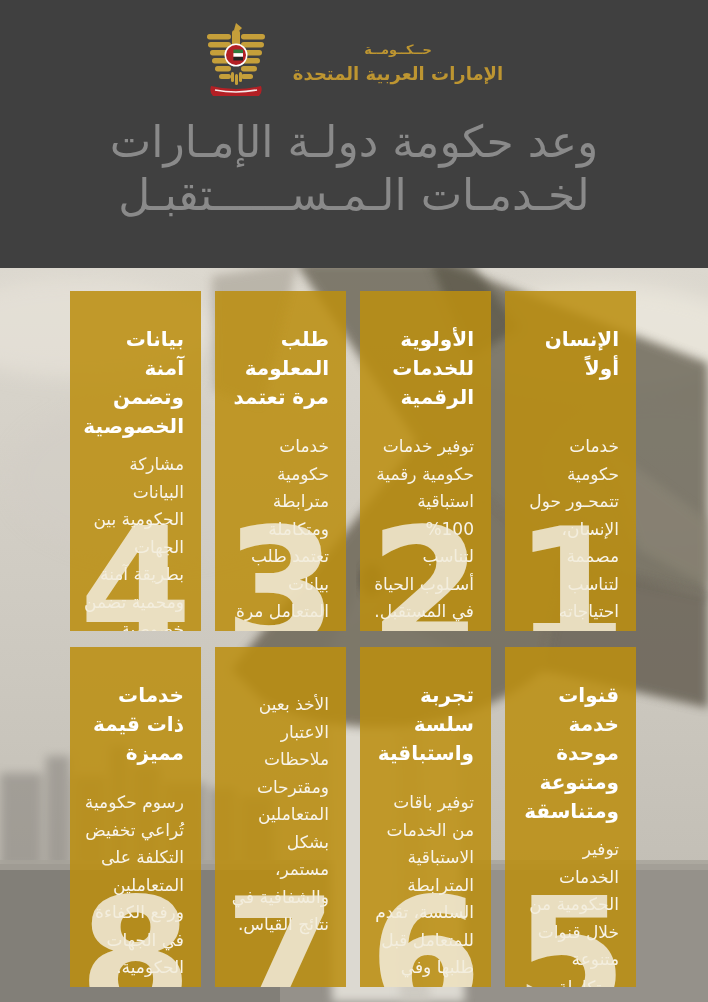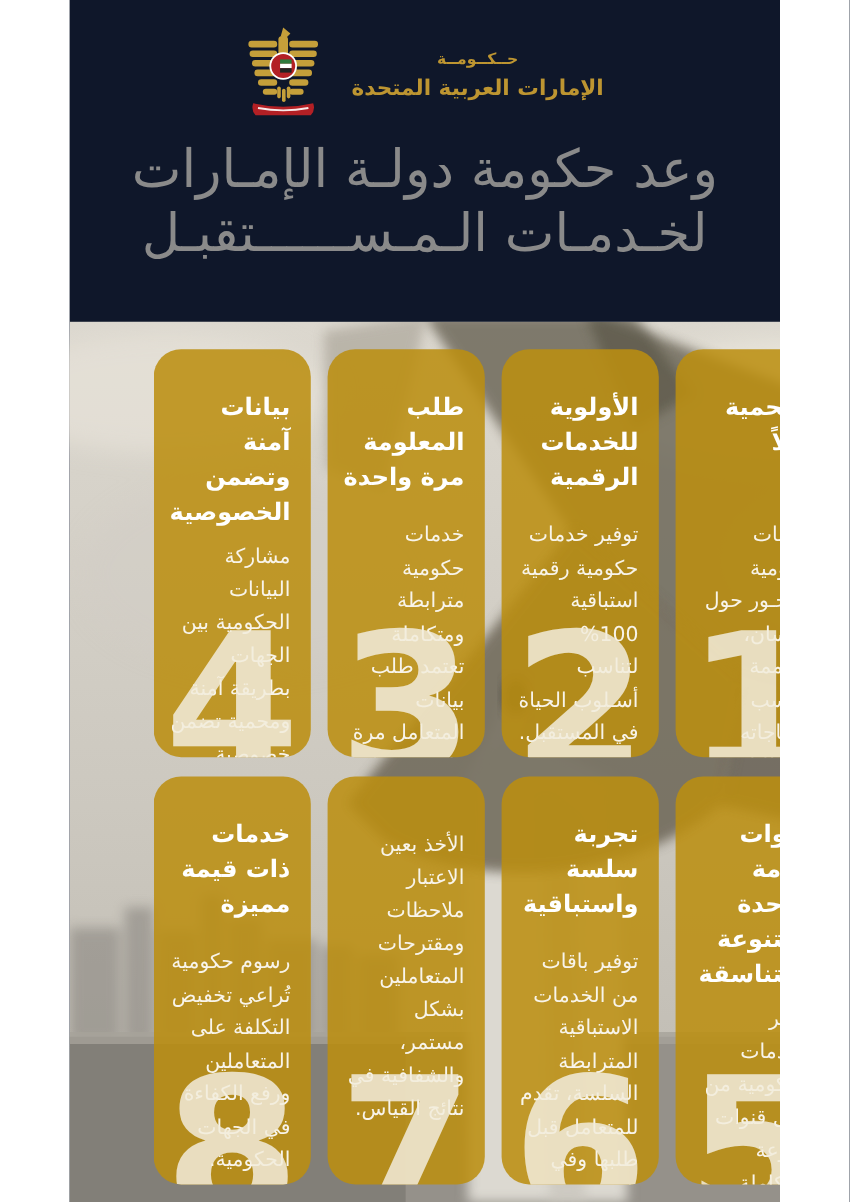--- a/index.html
+++ b/index.html
@@ -1,19 +1,19 @@
 <!DOCTYPE html>
 <html lang="ar"><head>
 <meta charset="utf-8">
 <style>
   html,body{margin:0;padding:0;}
   body{font-family:"DejaVu Sans","Liberation Sans",sans-serif;}
   .page{
-    position:relative;width:592px;height:1002px;overflow:hidden;
-    background:#0f172a;margin:0 auto;
+    position:relative;width:708px;height:1002px;overflow:hidden;
+    background:#404040;margin:0 auto;
   }
   
   .gov-header{
     position:absolute;top:22px;left:0;width:100%;
     display:flex;justify-content:center;align-items:center;gap:26px;
   }
   .emblem{width:62px;height:82px;flex:0 0 auto;}
   .gov-text{display:flex;flex-direction:column;align-items:center;gap:6px;direction:rtl;}
   .gov-word{color:#bd9531;font-size:13px;font-weight:700;letter-spacing:1px;}
   .gov-name{color:#bd9531;font-size:18px;font-weight:700;}
@@ -28,21 +28,21 @@
   .photo svg{display:block;}
   
   .cards{
     position:absolute;left:70px;top:291px;width:566px;height:696px;
     display:grid;grid-template-columns:repeat(4,1fr);
     column-gap:14px;row-gap:16px;direction:rtl;
   }
   .card{
     position:relative;overflow:hidden;
     background:rgba(187,142,16,0.87);
-    padding:34px 17px 0 13px;box-sizing:border-box;border-radius:23px;
+    padding:34px 17px 0 13px;box-sizing:border-box;
   }
   .card-title{
     color:#ffffff;font-weight:700;font-size:20px;line-height:1.45;
     text-align:right;white-space:pre-line;min-height:98px;direction:rtl;
   }
   .card-body{
     color:#f8f4ea;font-size:17px;line-height:1.62;text-align:right;
     white-space:normal;margin-top:10px;direction:rtl;
   }
   .card-number{
@@ -171,38 +171,38 @@
   </div>
 
   <div class="main-title">
     <div>وعد حكومة دولـة الإمـارات</div>
     <div>لخـدمـات الـمـســــــتقبـل</div>
   </div>
 
   <div class="cards">
 
     <div class="card row1">
-      <div class="card-title">ومحمية
+      <div class="card-title">الإنسان
 أولاً</div>
       <div class="card-body">خدمات حكومية تتمحـور حول الإنسان، مصممة لتناسب احتياجاته ومتطلباته وتفضيلاته ويتم تصميمها معه.</div>
       <div class="card-number">1</div>
     </div>
 
     <div class="card row1">
       <div class="card-title">الأولوية
 للخدمات
 الرقمية</div>
       <div class="card-body">توفير خدمات حكومية رقمية استباقية 100% لتناسب أسـلوب الحياة في المستقبل.</div>
       <div class="card-number">2</div>
     </div>
 
     <div class="card row1">
       <div class="card-title">طلب
 المعلومة
-مرة واحدة</div>
+مرة تعتمد</div>
       <div class="card-body">خدمات حكومية مترابطة ومتكاملة تعتمد طلب بيانات المتعامل مرة واحدة فقط.</div>
       <div class="card-number">3</div>
     </div>
 
     <div class="card row1">
       <div class="card-title">بيانات آمنة
 وتضمن
 الخصوصية</div>
       <div class="card-body">مشاركة البيانات الحكومية بين الجهات بطريقة آمنة ومحمية تضمن خصوصية المتعامل.</div>
       <div class="card-number">4</div>

